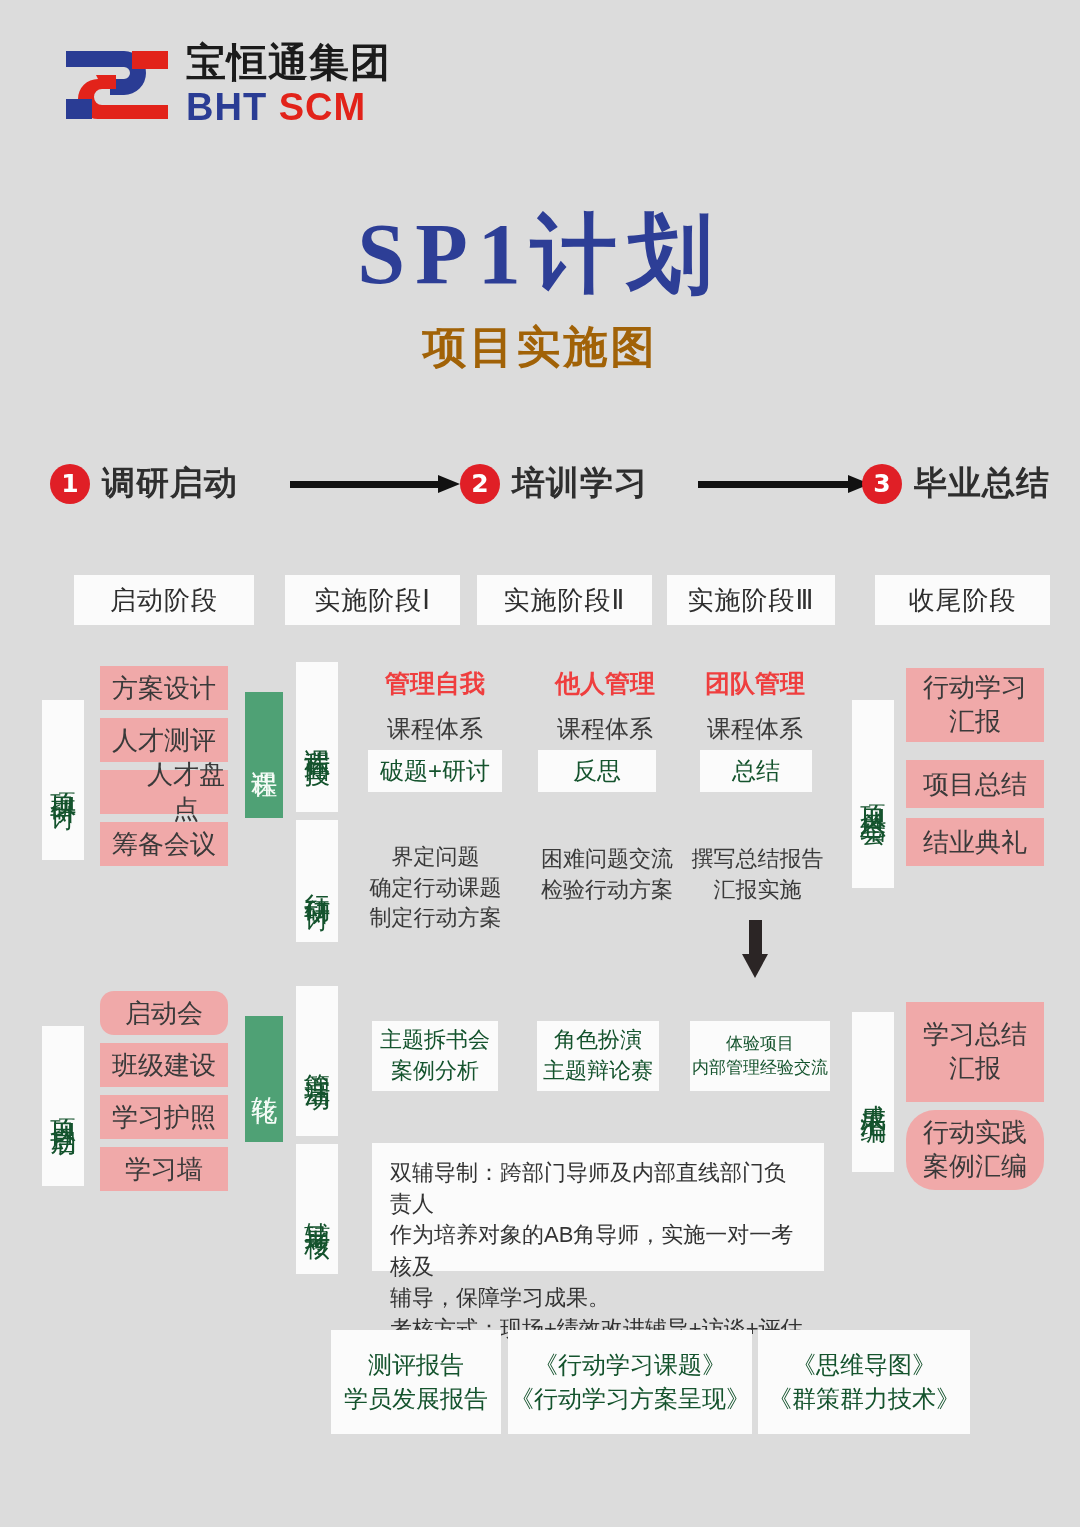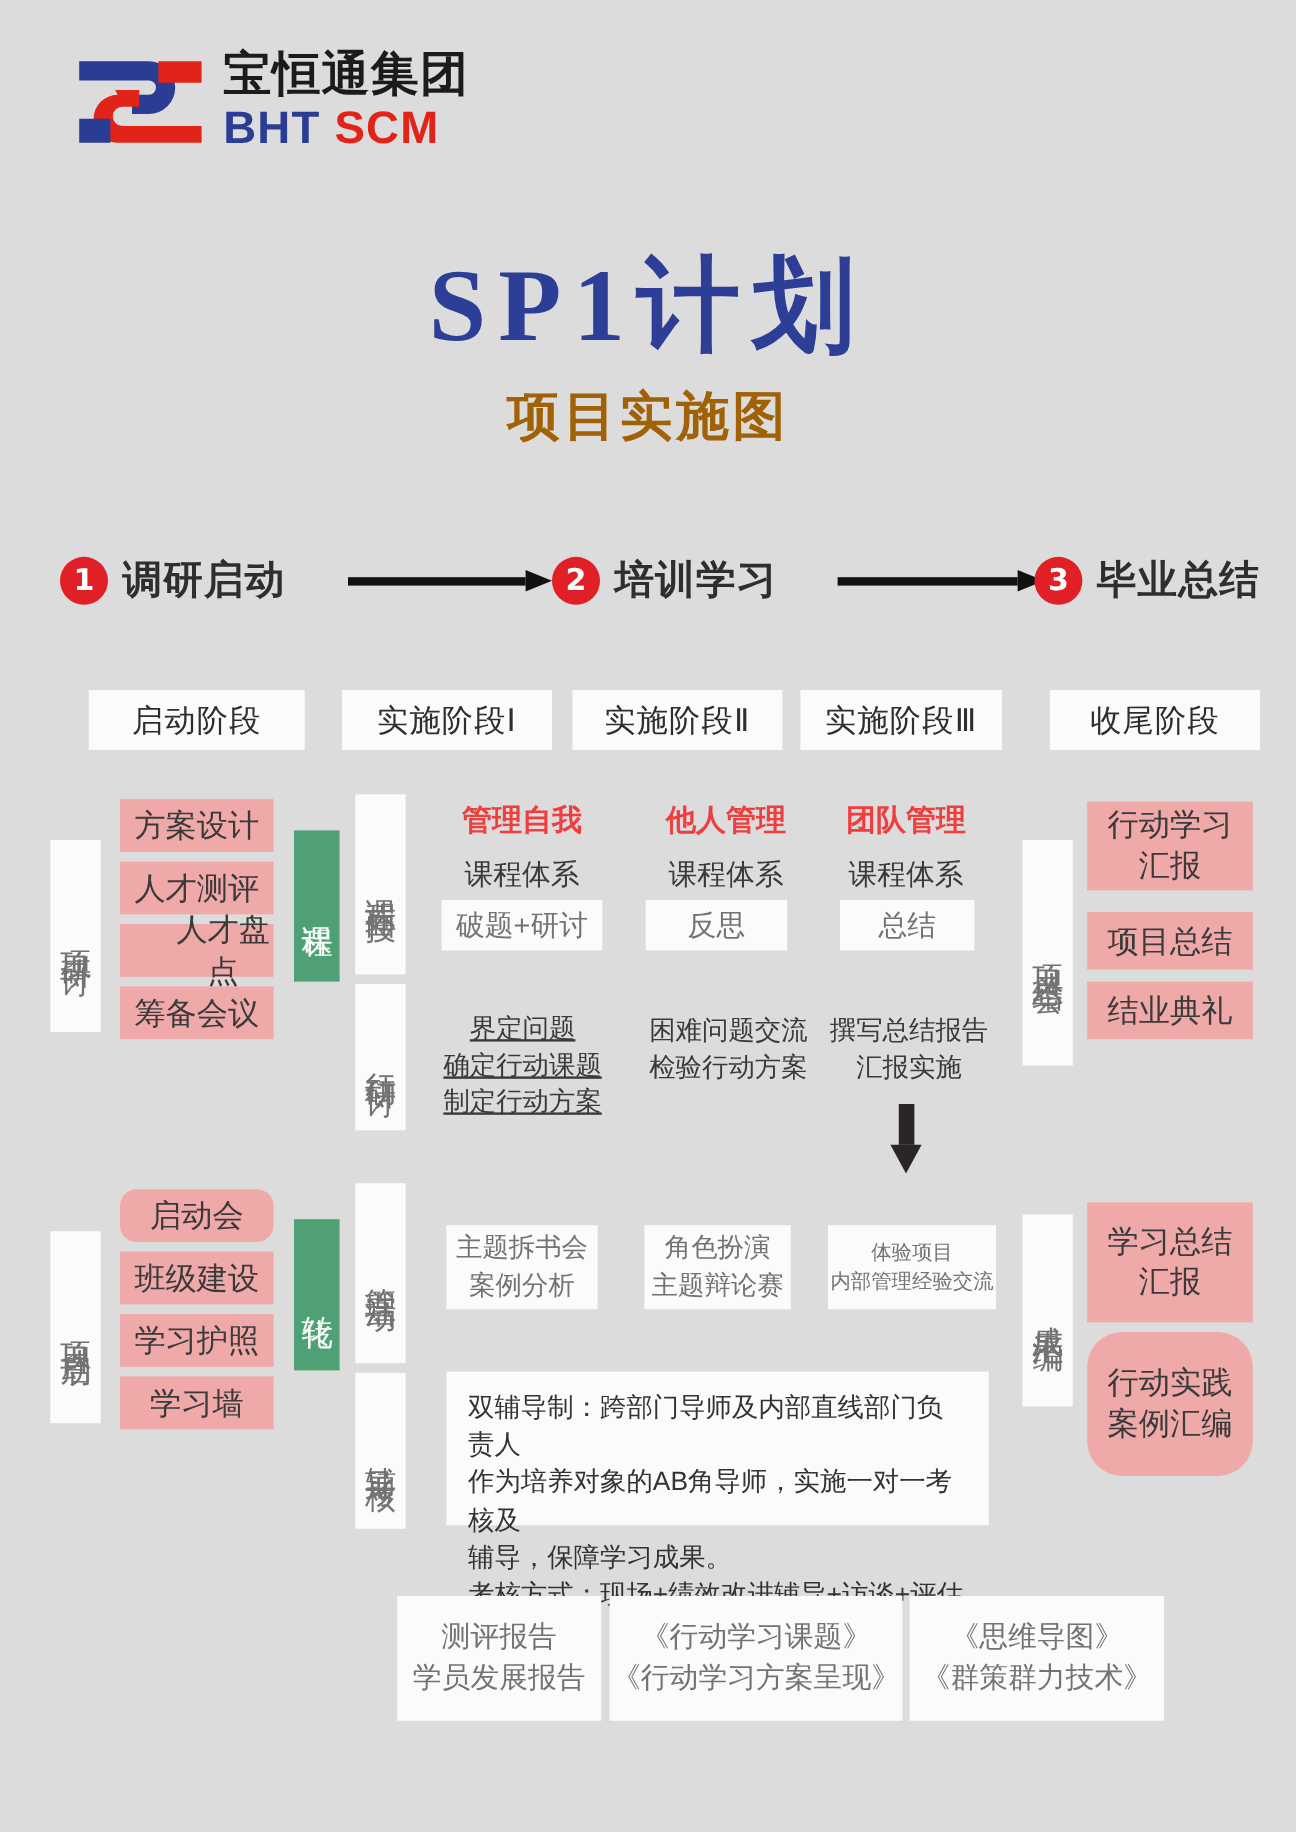--- a/index.html
+++ b/index.html
@@ -58,21 +58,21 @@
   .phases { position: absolute; left: 0; top: 575px; width: 1080px; height: 50px; border-radius: 21px; }
   .phase {
     position: absolute; top: 0; height: 50px; background: #fbfbfb;
     display: flex; align-items: center; justify-content: center;
     font-size: 26px; color: #2e2e2e; letter-spacing: 1px;
   }
 
   
   .bx { position: absolute; display: flex; align-items: center; justify-content: center; text-align: center; }
   .pink { background: #f0a9a9; color: #3a3a3a; }
-  .white { background: #fbfbfb; color: #737373; }
+  .white { background: #fbfbfb; color: #14532d; }
   .green { background: #4fa175; color: #f4fbf6; }
   .plain { background: transparent; }
   .vert {
     writing-mode: vertical-rl; text-orientation: upright;
     letter-spacing: 4px; line-height: 1.05;
   }
   .f26 { font-size: 26px; } .f25 { font-size: 25px; } .f24 { font-size: 24px; }
   .f22 { font-size: 22px; }
   .f17 { font-size: 17px; }
   .red { color: #ef3e3e; font-weight: bold; }
@@ -161,21 +161,21 @@
   <div class="bx pink f26" style="left:100px;top:822px;width:128px;height:44px;">筹备会议</div>
 
   <div class="bx green vert f26" style="left:245px;top:692px;width:38px;height:126px;">课程</div>
 
   <div class="bx white vert f26" style="left:296px;top:662px;width:42px;height:150px;">课程面授</div>
   <div class="bx white vert f26" style="left:296px;top:820px;width:42px;height:122px;">行动研讨</div>
 
   <div class="bx plain red f25" style="left:360px;top:666px;width:150px;height:34px;">管理自我</div>
   <div class="bx plain f24" style="left:360px;top:712px;width:150px;height:34px;">课程体系</div>
   <div class="bx white f24" style="left:368px;top:750px;width:134px;height:42px;">破题+研讨</div>
-  <div class="bx plain f22 lh14" style="left:348px;top:840px;width:175px;height:96px;flex-direction:column;text-decoration:underline;">
+  <div class="bx plain f22 lh14" style="left:348px;top:840px;width:175px;height:96px;flex-direction:column;">
     <div>界定问题</div>
     <div>确定行动课题</div>
     <div>制定行动方案</div>
   </div>
 
   <div class="bx plain red f25" style="left:530px;top:666px;width:150px;height:34px;">他人管理</div>
   <div class="bx plain f24" style="left:530px;top:712px;width:150px;height:34px;">课程体系</div>
   <div class="bx white f24" style="left:538px;top:750px;width:118px;height:42px;">反思</div>
   <div class="bx plain f22 lh14" style="left:518px;top:840px;width:178px;height:70px;flex-direction:column;">
     <div>困难问题交流</div>
@@ -233,21 +233,21 @@
     <div>作为培养对象的AB角导师，实施一对一考核及</div>
     <div>辅导，保障学习成果。</div>
     <div>考核方式：现场+绩效改进辅导+访谈+评估</div>
   </div>
 
   <div class="bx white vert f26" style="left:852px;top:1012px;width:42px;height:160px;">成果汇编</div>
   <div class="bx pink f26 lh13" style="left: 906px; top: 1002px; width: 138px; height: 100px; flex-direction: column;">
       <div>学习总结</div>
       <div>汇报</div>
     </div>
-  <div class="bx pink f26 lh13" style="left: 906px; top: 1110px; width: 138px; height: 120px; flex-direction: column; border-radius: 29px;">
+  <div class="bx pink f26 lh13" style="left: 906px; top: 1110px; width: 138px; height: 80px; flex-direction: column; border-radius: 29px;">
       <div>行动实践</div>
       <div>案例汇编</div>
     </div>
 
   <div class="bx white f24 lh14" style="left:331px;top:1330px;width:170px;height:104px;flex-direction:column;">
     <div>测评报告</div>
     <div>学员发展报告</div>
   </div>
   <div class="bx white f24 lh14" style="left:508px;top:1330px;width:244px;height:104px;flex-direction:column;">
     <div>《行动学习课题》</div>

